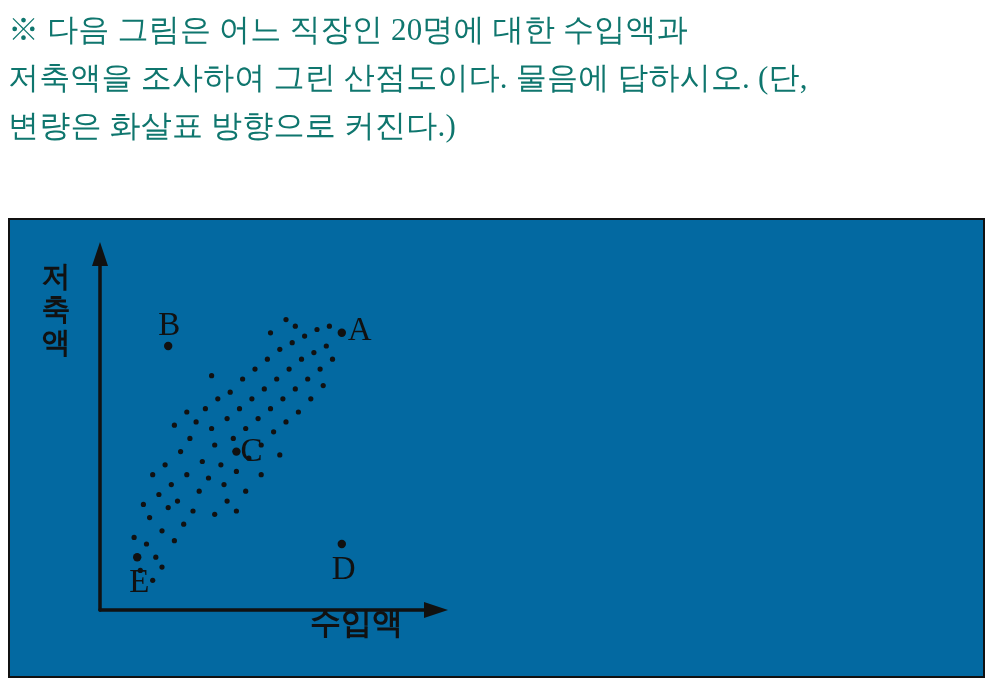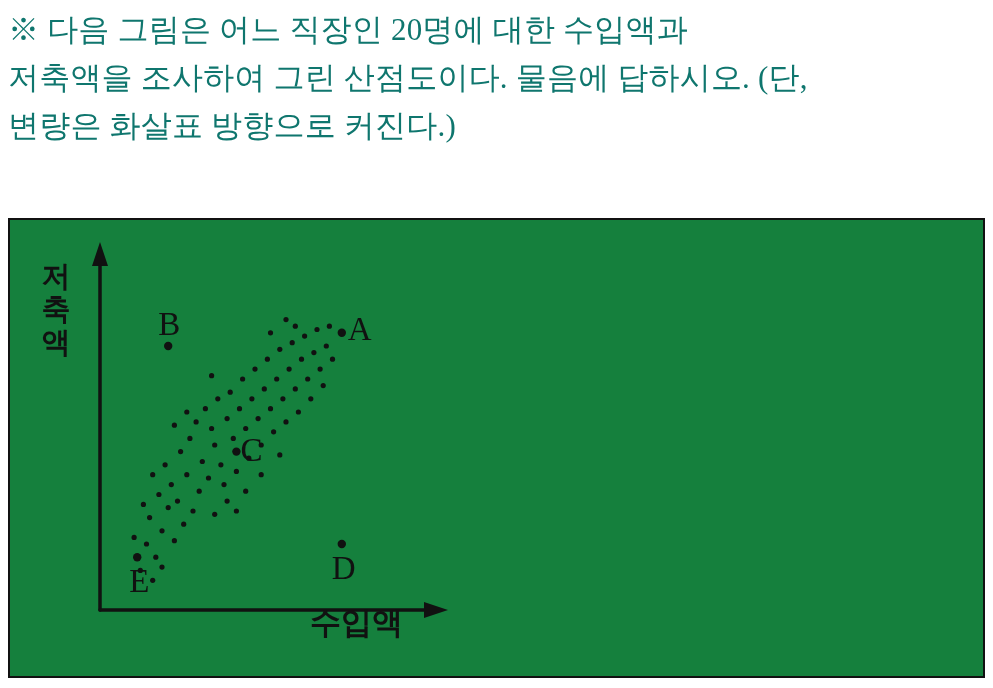--- a/index.html
+++ b/index.html
@@ -26,21 +26,21 @@
     color: #0f766e;
     white-space: pre-wrap;
   }
   .figure-box {
     position: absolute;
     left: 8px;
     top: 218px;
     width: 977px;
     height: 460px;
     border: 2px solid #111;
-    background: #15803d;
+    background: #0369a1;
     box-sizing: border-box;
   }
   .chart-area {
     position: absolute;
     left: 0;
     top: 0;
     width: 977px;
     height: 456px;
   }
   .axis-label-y {

